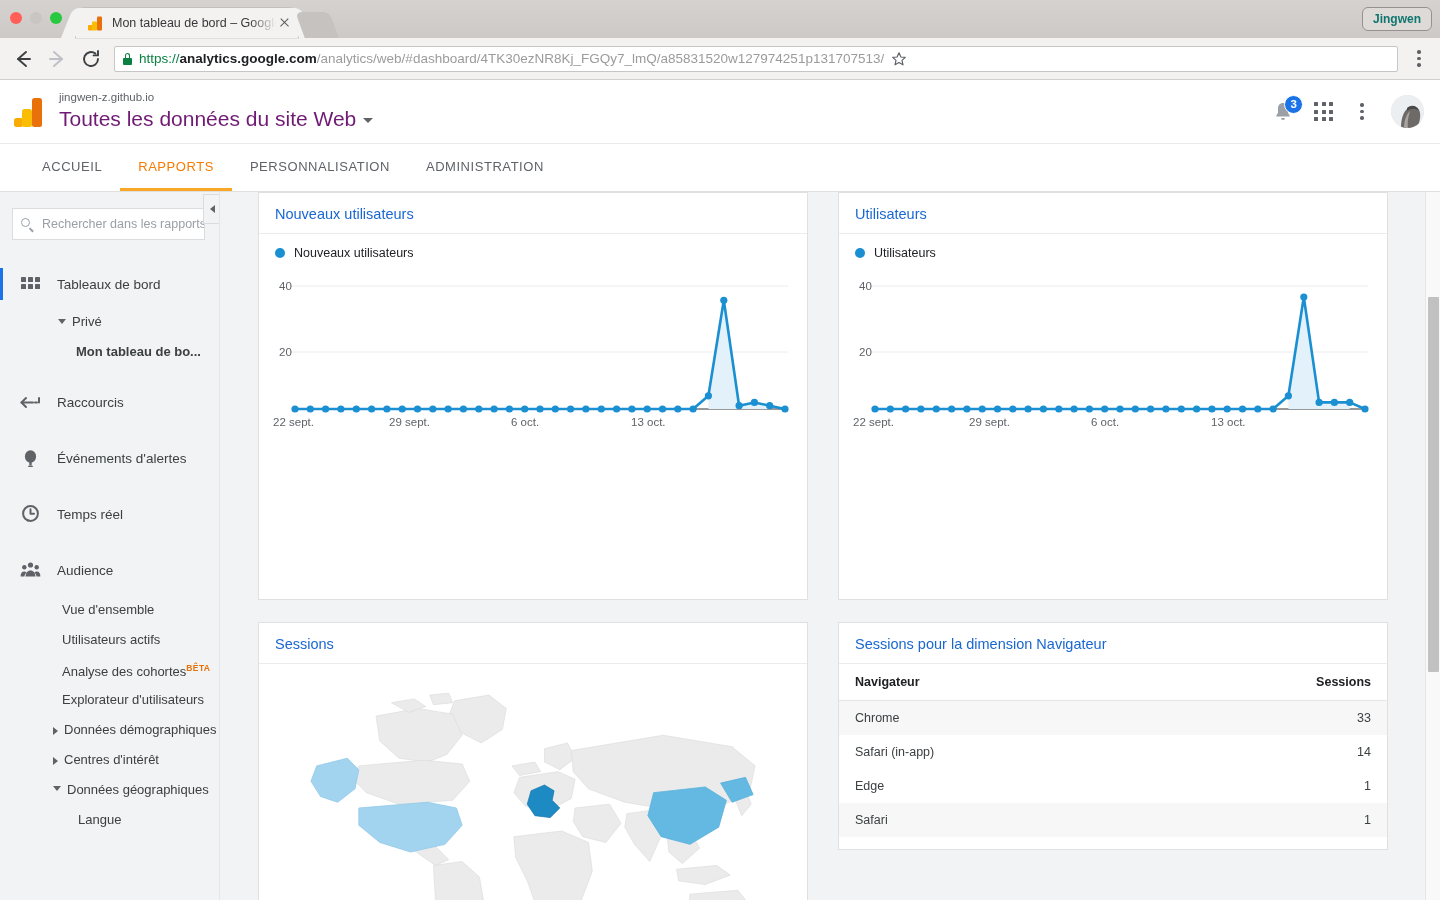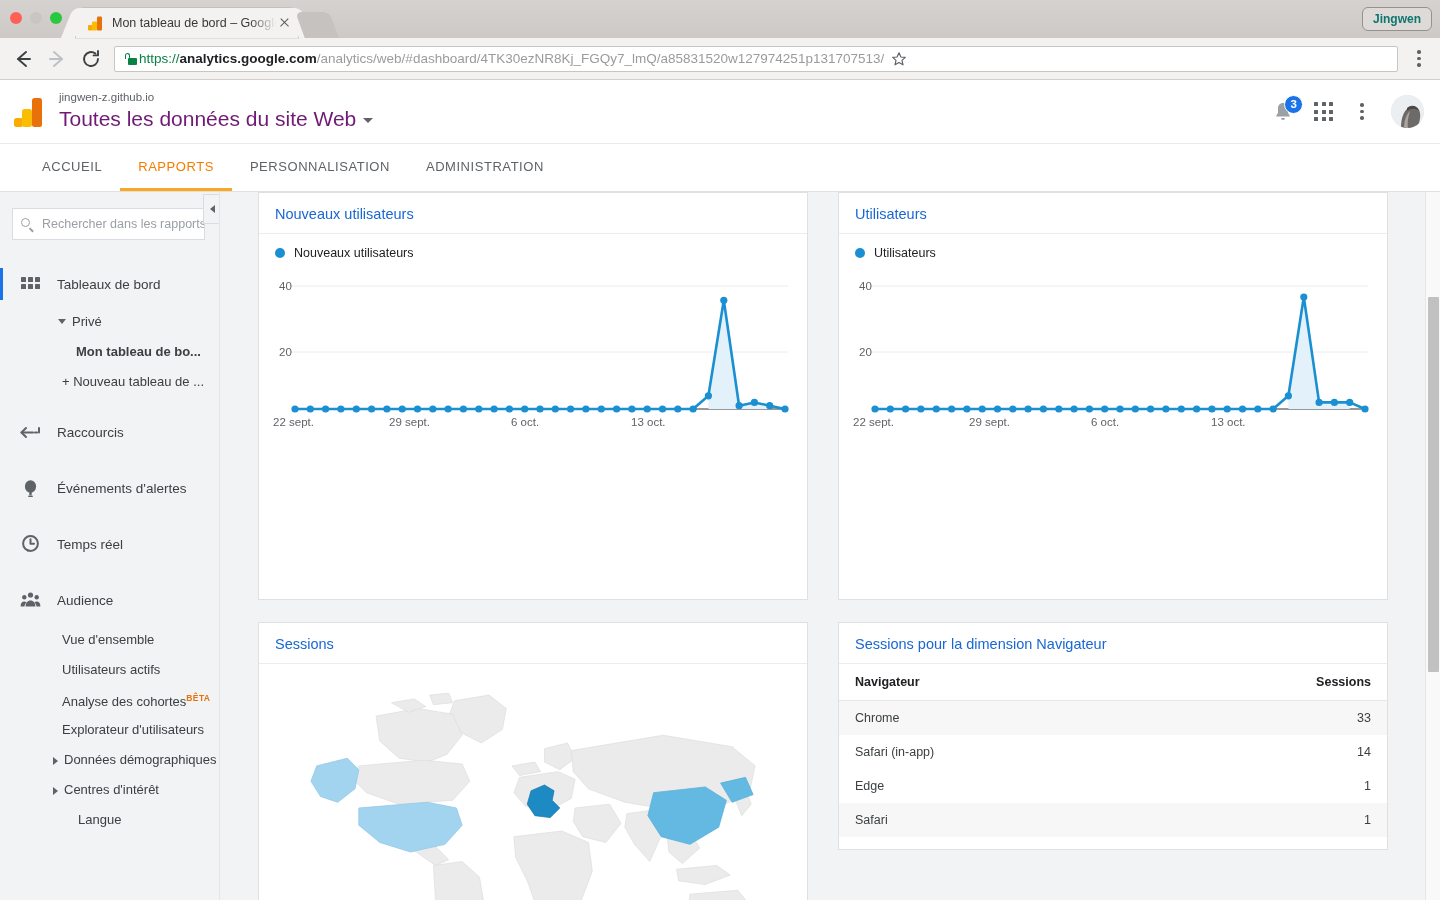--- a/index.html
+++ b/index.html
@@ -61,21 +61,21 @@
   .profile-chip {
     position: absolute; right: 8px; top: 7px;
     height: 24px; padding: 0 10px; border: 1px solid #96918f; border-radius: 6px;
     background: #dedad8; font-size: 12px; color: #0f766e;
     display: flex; align-items: center; font-weight: bold;
   }
 
   
   .omnibar {
     height: 42px; background: #f3f2f1; display: flex; align-items: center;
-    padding: 0 12px; gap: 12px; border-bottom: 1px solid #cfcfcf; text-align: center;
+    padding: 0 12px; gap: 12px; border-bottom: 1px solid #cfcfcf;
   }
   .nav-btn { width: 22px; height: 22px; position: relative; flex: 0 0 22px; }
   .omni-field {
     flex: 1; height: 26px; background: #ffffff; border: 1px solid #c6c6c6;
     border-radius: 2px; display: flex; align-items: center; padding: 0 8px; gap: 7px;
     font-size: 13.5px;
   }
   .lock { width: 9px; height: 12px; position: relative; flex: 0 0 9px; }
   .lock .body { position: absolute; bottom: 0; width: 9px; height: 7px; background: #0b8043; border-radius: 1px; }
   .lock .shackle {
@@ -406,23 +406,20 @@
 
         <div class="side-sub">
           <span class="tri down"></span>
           <span>Privé</span>
         </div>
 
         <div class="side-sub bold">
           <span>Mon tableau de bo...</span>
         </div>
 
-        <div class="side-sub newdash">
-          <span>+ Nouveau tableau de ...</span>
-        </div>
       </div>
 
       <div class="side-main" style="margin-top:14px">
         <span class="side-ico">
           <svg width="21" height="21" viewBox="0 0 21 21" fill="none" stroke="#5f6368" stroke-width="2">
             <line x1="1.5" y1="10.5" x2="13" y2="10.5" stroke-linecap="round"></line>
             <path d="M6 6 L1.5 10.5 L6 15" stroke-linecap="round" stroke-linejoin="round"></path>
             <line x1="15" y1="10.5" x2="17" y2="10.5" stroke-linecap="round"></line>
             <path d="M19 10.5 L19 6" stroke-linecap="round"></path>
           </svg>
@@ -487,20 +484,24 @@
       <div class="side-item caret-item two">
         <span class="tri right"></span>
         <span class="lbl">Données démographiques</span>
       </div>
 
       <div class="side-item caret-item">
         <span class="tri right"></span>
         <span class="lbl">Centres d'intérêt</span>
       </div>
 
+      <div class="side-item caret-item">
+        <span class="tri down" style="margin-top:4px"></span>
+        <span class="lbl">Données géographiques</span>
+      </div>
 
       <div class="side-item" style="padding-left:78px">
         <span class="lbl">Langue</span>
       </div>
     </div>
 
     <div class="content">
       <div class="widget-grid">
 
         <div class="col">

